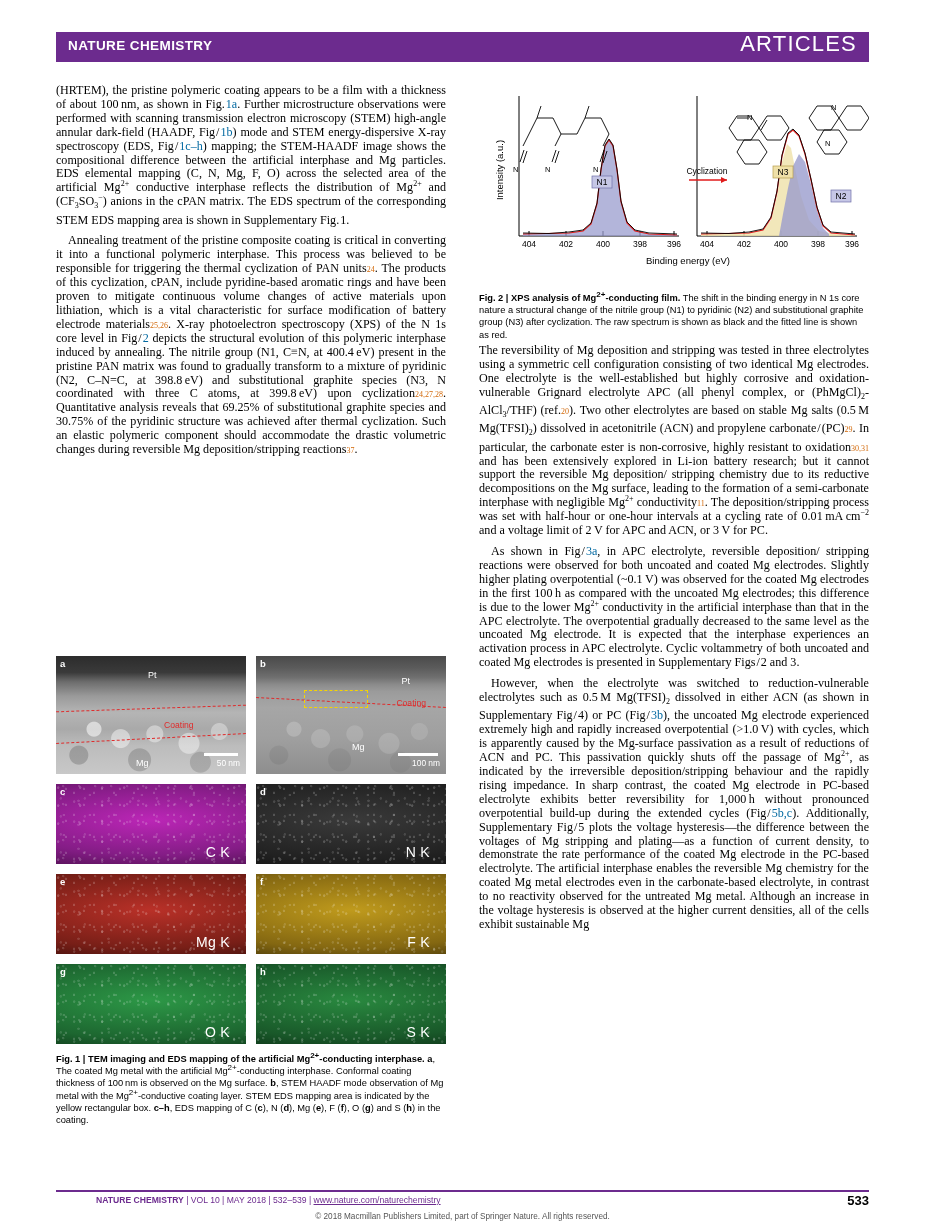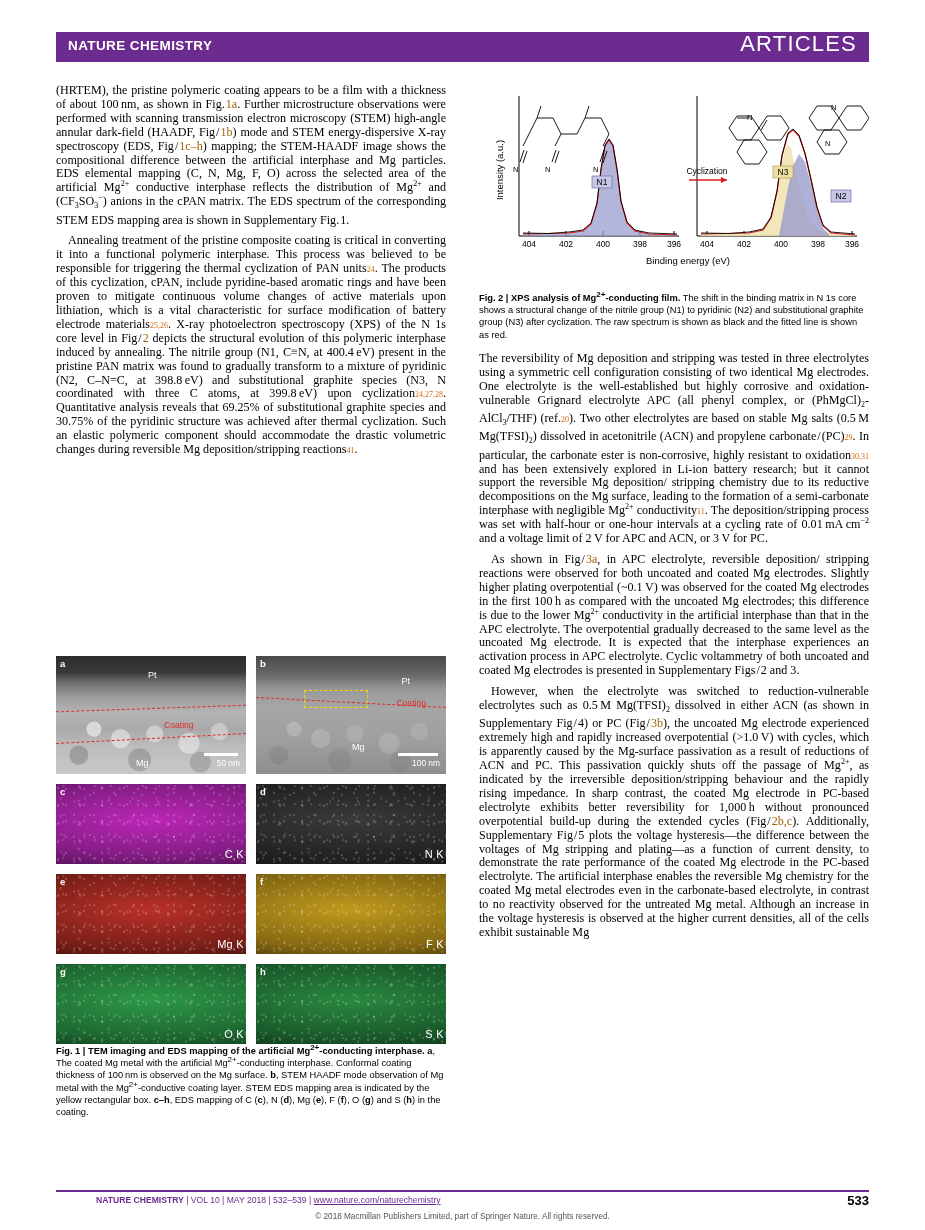--- a/index.html
+++ b/index.html
@@ -62,21 +62,21 @@
   p.body {
     margin: 0 0 0 0;
     font-size: 12.1px;
     line-height: 13.9px;
     text-align: justify;
     text-indent: 0;
     hyphens: auto;
   }
   p.body + p.body { text-indent: 12px; margin-top: 7px; }
 
-  .lnk { color: #a16207; }
+  .lnk { color: #0369a1; }
   sup { font-size: 8px; line-height: 0; }
   .supb { color: #d2690a; font-size: 8px; line-height: 0; }
 
   
   .caption {
     font-family: "Liberation Sans", sans-serif;
     font-size: 9.3px;
     line-height: 12.2px;
     text-align: left;
   }
@@ -102,23 +102,23 @@
     position: absolute;
     left: 4px; top: 2px;
     font-family: "Liberation Sans", sans-serif;
     font-size: 9.5px;
     font-weight: bold;
     color: #ffffff;
     z-index: 5;
   }
   .panel .corner {
     position: absolute;
-    right: 2px; bottom: 4px;
-    font-family: "Liberation Sans", sans-serif;
-    font-size: 11px;
+    right: 16px; bottom: 4px;
+    font-family: "Liberation Sans", sans-serif;
+    font-size: 14px;
     color: #ffffff;
     z-index: 5;
     letter-spacing: .3px;
   }
   .panel .scale {
     position: absolute;
     right: 6px; bottom: 6px;
     font-family: "Liberation Sans", sans-serif;
     font-size: 8.4px;
     color: #ffffff;
@@ -220,21 +220,21 @@
   .eds-n .tint { position:absolute; inset:0; background: radial-gradient(ellipse 140% 80% at 50% 45%, #3a3a3a 0%, #222 60%, #0c0c0c 100%); }
   .eds-mg { background: #140505; }
   .eds-mg .tint { position:absolute; inset:0; background: radial-gradient(ellipse 140% 80% at 50% 45%, #c2332a 0%, #7d2018 60%, #2b0a06 100%); opacity:.95; }
   .eds-f  { background: #141005; }
   .eds-f .tint { position:absolute; inset:0; background: radial-gradient(ellipse 140% 80% at 50% 45%, #c9a21e 0%, #8a6c12 60%, #2e2406 100%); opacity:.95; }
   .eds-o  { background: #04120a; }
   .eds-o .tint { position:absolute; inset:0; background: radial-gradient(ellipse 140% 80% at 50% 45%, #2f9f4a 0%, #1e6b32 60%, #08240f 100%); opacity:.95; }
   .eds-s  { background: #04120a; }
   .eds-s .tint { position:absolute; inset:0; background: radial-gradient(ellipse 140% 80% at 50% 45%, #2b8f42 0%, #1a5c2b 60%, #06200d 100%); opacity:.95; }
 
-  .fig1-caption { margin-top: 1px; width: 390px; }
+  .fig1-caption { margin-top: 9px; width: 390px; }
 
   
   .fig2 {
     position: absolute;
     left: 479px; top: 84px;
     width: 390px;
   }
   .fig2-box {
     position: relative;
     width: 390px; height: 200px;
@@ -325,21 +325,21 @@
     X-ray photoelectron spectroscopy (XPS) of the N 1s core level
     in Fig / <span class="lnk">2</span> depicts the structural evolution of this polymeric interphase
     induced by annealing. The nitrile group (N1, C≡N, at 400.4 eV) present
     in the pristine PAN matrix was found to gradually transform
     to a mixture of pyridinic (N2, C–N=C, at 398.8 eV) and substitutional
     graphite species (N3, N coordinated with three C atoms, at 399.8 eV)
     upon cyclization<span class="supb">24,27,28</span>. Quantitative analysis reveals that 69.25% of
     substitutional graphite species and 30.75% of the pyridinic structure
     was achieved after thermal cyclization. Such an elastic polymeric component
     should accommodate the drastic volumetric changes during
-    reversible Mg deposition/stripping reactions<span class="supb">41</span>.
+    reversible Mg deposition/stripping reactions<span class="supb">37</span>.
   </p>
 </div>
 
 <div class="fig1">
   <div class="fig1-grid">
 
     <div class="panel tem-a">
       <div class="grains"></div>
       <div class="dashline" style="top:52px; transform:rotate(-2deg);"></div>
       <div class="dashline" style="top:82px; transform:rotate(-3deg);"></div>
@@ -521,26 +521,26 @@
       <g font-family="Liberation Sans, sans-serif" font-size="7.5" fill="#000">
         <text x="268" y="36">N</text>
         <text x="352" y="26">N</text>
         <text x="346" y="62">N</text>
       </g>
     </svg>
   </div>
 
   <div class="caption fig2-caption">
     <b><span>Fig. 2 | XPS analysis of Mg</span><sup>2+</sup><span>-conducting film.</span></b>
-    <span>The shift in the binding matrix in N 1s core shows a structural change of the nitrile group (N1) to pyridinic (N2) and substitutional graphite group (N3) after cyclization. The raw spectrum is shown as black and the fitted line is shown as red.</span>
+    <span>The shift in the binding energy in N 1s core nature a structural change of the nitrile group (N1) to pyridinic (N2) and substitutional graphite group (N3) after cyclization. The raw spectrum is shown as black and the fitted line is shown as red.</span>
   </div>
 </div>
 
 <div class="col col-right" style="top:340px;">
-  <p class="body" style="text-indent:0; margin-top:12px;">
+  <p class="body" style="text-indent:0; margin-top:4px;">
     The reversibility of Mg deposition and stripping was tested in three
     electrolytes using a symmetric cell configuration consisting of two
     identical Mg electrodes. One electrolyte is the well-established but
     highly corrosive and oxidation-vulnerable Grignard electrolyte
     APC (all phenyl complex, or (PhMgCl)<sub style="font-size:8px">2</sub>-AlCl<sub style="font-size:8px">3</sub>/THF) (ref.<span class="supb">20</span>). Two
     other electrolytes are based on stable Mg salts (0.5 M Mg(TFSI)<sub style="font-size:8px">2</sub>)
     dissolved in acetonitrile (ACN) and propylene carbonate / (PC)<span class="supb">29</span>.
     In particular, the carbonate ester is non-corrosive, highly resistant
     to oxidation<span class="supb">30,31</span> and has been extensively explored in Li-ion battery
     research; but it cannot support the reversible Mg deposition/
@@ -569,21 +569,21 @@
     electrolytes such as 0.5 M Mg(TFSI)<sub style="font-size:8px">2</sub> dissolved in either
     ACN (as shown in Supplementary Fig / 4) or PC (Fig / <span class="lnk">3b</span>), the
     uncoated Mg electrode experienced extremely high and rapidly
     increased overpotential (&gt;1.0 V) with cycles, which is apparently
     caused by the Mg-surface passivation as a result of reductions
     of ACN and PC. This passivation quickly shuts off the passage of Mg<sup>2+</sup>,
     as indicated by the irreversible deposition/stripping behaviour and
     the rapidly rising impedance. In sharp contrast, the coated Mg electrode
     in PC-based electrolyte exhibits better reversibility for 1,000 h
     without pronounced overpotential build-up during the extended
-    cycles (Fig / <span class="lnk">2b,c</span>). Additionally, Supplementary Fig / 5 plots the voltage
+    cycles (Fig / <span class="lnk">5b,c</span>). Additionally, Supplementary Fig / 5 plots the voltage
     hysteresis—the difference between the voltages of Mg stripping
     and plating—as a function of current density, to demonstrate the
     rate performance of the coated Mg electrode in the PC-based electrolyte.
     The artificial interphase enables the reversible Mg chemistry
     for the coated Mg metal electrodes even in the carbonate-based
     electrolyte, in contrast to no reactivity observed for the untreated
     Mg metal. Although an increase in the voltage hysteresis is observed
     at the higher current densities, all of the cells exhibit sustainable Mg
   </p>
 </div>

